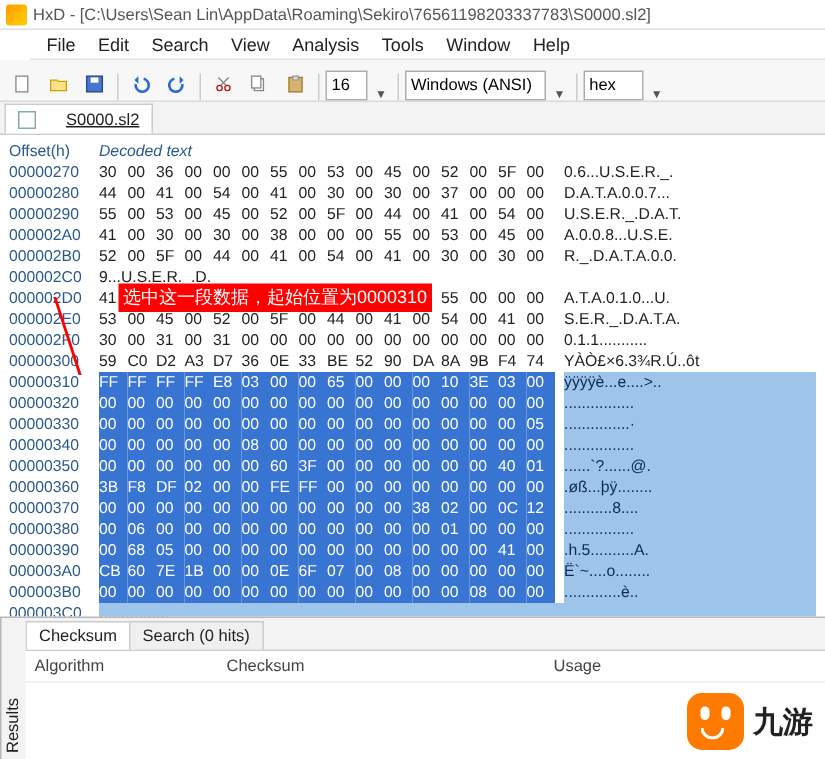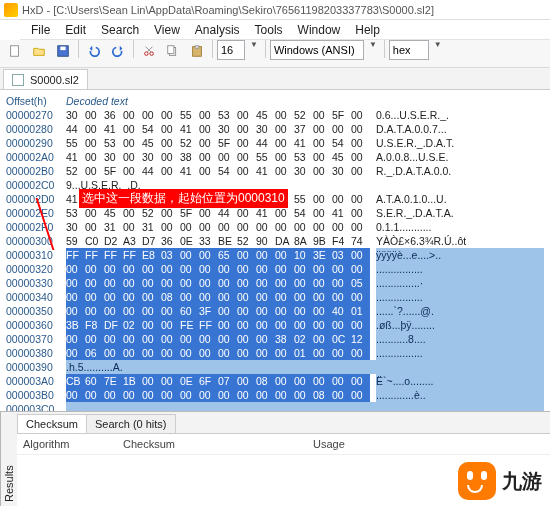--- a/index.html
+++ b/index.html
@@ -2,26 +2,26 @@
 <html><head>
 <meta charset="utf-8">
 <style>
   * { box-sizing: border-box; margin: 0; padding: 0; font-family: "Segoe UI", Tahoma, sans-serif; }
   body { width: 550px; height: 506px; background: #fff; font-size: 11px; color: #222; position: relative; overflow: hidden; }
   .titlebar { height: 20px; background: #fff; border-bottom: 1px solid #ddd; display: flex; align-items: center; padding: 0 4px; }
   .titlebar .ico { width: 14px; height: 14px; background: linear-gradient(135deg,#ff9a00,#ffd000); border-radius: 2px; margin-right: 4px; }
   .titlebar span { font-size: 11px; color: #555; }
   .menubar { height: 20px; display: flex; align-items: center; gap: 1px; padding: 0 4px; border-bottom: 1px solid #e3e3e3; margin-left: 20px; }
   .menubar .item { padding: 2px 7px; color: #222; cursor: pointer; font-size: 12px; }
-  .toolbar { height: 28px; border-bottom: 1px solid #dadada; display: flex; align-items: flex-start; padding: 0 4px; gap: 2px; background: #f7f7f7; }
+  .toolbar { height: 28px; border-bottom: 1px solid #dadada; display: flex; align-items: flex-end; padding: 0 4px; gap: 2px; background: #f7f7f7; }
   .tool-btn { width: 22px; height: 22px; display: flex; align-items: center; justify-content: center; border: 1px solid transparent; cursor: pointer; }
   .tool-sep { width: 1px; height: 18px; background: #ccc; margin: 0 2px; }
   .tool-input { height: 20px; border: 1px solid #abadb3; padding: 0 3px; font-size: 11px; background: #fff; }
   .tabs { height: 22px; display: flex; align-items: end; background: #f3f3f3; padding-left: 3px; border-bottom: 1px solid #ccc; }
-  .tab { height: 20px; padding: 2px 8px; border: 1px solid #ccc; border-bottom: none; background: #fff; font-size: 11px; display: flex; align-items: center; gap: 6px; }
+  .tab { height: 20px; padding: 2px 8px; border: 1px solid #ccc; border-bottom: none; background: #fff; font-size: 11px; display: flex; align-items: center; gap: 20px; text-decoration: underline; }
   .tab .fileico { width: 12px; height: 12px; background: #fff; border: 1px solid #8aa; }
   .hex-view { padding: 4px 6px; font-family: Consolas, "Courier New", monospace; font-size: 10.5px; line-height: 14px; background: #fff; overflow: hidden; }
   .hex-header { color: #2a5a8a; display: flex; }
   .hcol-offset { width: 60px; }
   .hcol-bytes { width: 310px; letter-spacing: 0; }
   .hcol-bytes span { display: inline-block; width: 19px; text-align: left; }
   .hcol-ascii { flex: 1; font-style: italic; }
   .hex-row { display: flex; white-space: pre; }
   .hex-row .off { width: 60px; color: #2a5a8a; }
   .hex-row .bytes { width: 310px; }
@@ -30,21 +30,21 @@
   .sel .bytes span, .sel .ascii { background: #3874d1; color: #fff; }
   .sel .ascii { background: #9ec5e9; color: #0a2a5a; }
   .callout { position: absolute; left: 79px; top: 189px; background: #ff0000; color: #fff; font-size: 12px; padding: 1px 3px; z-index: 5; font-family: "Microsoft YaHei", sans-serif; }
   .redline { position: absolute; left: 44px; top: 198px; width: 40px; height: 52px; border-left: 2px solid #ff0000; transform: skewX(18deg); pointer-events:none; }
   .results { position: absolute; left: 0; right: 0; bottom: 0; height: 95px; background: #fff; border-top: 1px solid #b9b9b9; display: flex; }
   .results-label { writing-mode: vertical-rl; transform: rotate(180deg); padding: 4px 2px; font-size: 11px; border-right: 1px solid #b5b5b5; background: #f3f3f3; }
   .results-main { flex: 1; display: flex; flex-direction: column; }
   .res-tabs { display: flex; border-bottom: 1px solid #ccc; background: #f3f3f3; }
   .res-tab { padding: 3px 8px; border: 1px solid #ccc; border-bottom: none; background: #fff; font-size: 11px; margin-right:-1px; margin-top:2px; }
   .res-tab.inactive { background: #f0f0f0; }
-  .res-cols { display: flex; padding: 4px 6px; font-size: 11px; color: #444; border-bottom: 1px solid #eee; }
+  .res-cols { display: flex; padding: 4px 6px; font-size: 11px; color: #444; border-bottom: 1px solid #eee; gap: 28px; }
   .res-cols .c1 { width: 100px; } .res-cols .c2 { width: 190px; } .res-cols .c3 { flex:1; }
   .logo { position: absolute; right: 8px; bottom: 6px; display: flex; align-items: center; gap: 6px; z-index: 10; }
   .logo .face { width: 38px; height: 38px; background: #ff7a00; border-radius: 10px; position: relative; }
   .logo .face::before, .logo .face::after { content:""; position:absolute; width:6px; height:9px; background:#fff; border-radius:3px; top:9px; }
   .logo .face::before { left:9px; } .logo .face::after { right:9px; }
   .logo .face .mouth { position:absolute; width:16px; height:8px; border:2px solid #fff; border-top:none; border-radius:0 0 10px 10px; bottom:7px; left:9px; }
   .logo .txt { font-size: 20px; font-weight: 700; color: #222; font-family: "Microsoft YaHei", sans-serif; }
   svg { width: 14px; height: 14px; }
 </style>
 </head>
@@ -151,21 +151,21 @@
       <div class="hex-row"><span class="off">000002F0</span><span class="bytes"><span>30</span><span>00</span><span>31</span><span>00</span><span>31</span><span>00</span><span>00</span><span>00</span><span>00</span><span>00</span><span>00</span><span>00</span><span>00</span><span>00</span><span>00</span><span>00</span></span><span class="ascii">0.1.1...........</span></div>
       <div class="hex-row"><span class="off">00000300</span><span class="bytes"><span>59</span><span>C0</span><span>D2</span><span>A3</span><span>D7</span><span>36</span><span>0E</span><span>33</span><span>BE</span><span>52</span><span>90</span><span>DA</span><span>8A</span><span>9B</span><span>F4</span><span>74</span></span><span class="ascii">YÀÒ£×6.3¾R.Ú..ôt</span></div>
       <div class="hex-row sel"><span class="off">00000310</span><span class="bytes"><span>FF</span><span>FF</span><span>FF</span><span>FF</span><span>E8</span><span>03</span><span>00</span><span>00</span><span>65</span><span>00</span><span>00</span><span>00</span><span>10</span><span>3E</span><span>03</span><span>00</span></span><span class="ascii">ÿÿÿÿè...e....&gt;..</span></div>
       <div class="hex-row sel"><span class="off">00000320</span><span class="bytes"><span>00</span><span>00</span><span>00</span><span>00</span><span>00</span><span>00</span><span>00</span><span>00</span><span>00</span><span>00</span><span>00</span><span>00</span><span>00</span><span>00</span><span>00</span><span>00</span></span><span class="ascii">................</span></div>
       <div class="hex-row sel"><span class="off">00000330</span><span class="bytes"><span>00</span><span>00</span><span>00</span><span>00</span><span>00</span><span>00</span><span>00</span><span>00</span><span>00</span><span>00</span><span>00</span><span>00</span><span>00</span><span>00</span><span>00</span><span>05</span></span><span class="ascii">...............·</span></div>
       <div class="hex-row sel"><span class="off">00000340</span><span class="bytes"><span>00</span><span>00</span><span>00</span><span>00</span><span>00</span><span>08</span><span>00</span><span>00</span><span>00</span><span>00</span><span>00</span><span>00</span><span>00</span><span>00</span><span>00</span><span>00</span></span><span class="ascii">................</span></div>
       <div class="hex-row sel"><span class="off">00000350</span><span class="bytes"><span>00</span><span>00</span><span>00</span><span>00</span><span>00</span><span>00</span><span>60</span><span>3F</span><span>00</span><span>00</span><span>00</span><span>00</span><span>00</span><span>00</span><span>40</span><span>01</span></span><span class="ascii">......`?......@.</span></div>
       <div class="hex-row sel"><span class="off">00000360</span><span class="bytes"><span>3B</span><span>F8</span><span>DF</span><span>02</span><span>00</span><span>00</span><span>FE</span><span>FF</span><span>00</span><span>00</span><span>00</span><span>00</span><span>00</span><span>00</span><span>00</span><span>00</span></span><span class="ascii">.øß...þÿ........</span></div>
       <div class="hex-row sel"><span class="off">00000370</span><span class="bytes"><span>00</span><span>00</span><span>00</span><span>00</span><span>00</span><span>00</span><span>00</span><span>00</span><span>00</span><span>00</span><span>00</span><span>38</span><span>02</span><span>00</span><span>0C</span><span>12</span></span><span class="ascii">...........8....</span></div>
       <div class="hex-row sel"><span class="off">00000380</span><span class="bytes"><span>00</span><span>06</span><span>00</span><span>00</span><span>00</span><span>00</span><span>00</span><span>00</span><span>00</span><span>00</span><span>00</span><span>00</span><span>01</span><span>00</span><span>00</span><span>00</span></span><span class="ascii">................</span></div>
-      <div class="hex-row sel"><span class="off">00000390</span><span class="ascii">.h.5..........A.</span></div>
+      <div class="hex-row sel"><span class="off">00000390</span><span class="bytes"><span>00</span><span>68</span><span>05</span><span>00</span><span>00</span><span>00</span><span>00</span><span>00</span><span>00</span><span>00</span><span>00</span><span>00</span><span>00</span><span>00</span><span>41</span><span>00</span></span><span class="ascii">.h.5..........A.</span></div>
       <div class="hex-row sel"><span class="off">000003A0</span><span class="bytes"><span>CB</span><span>60</span><span>7E</span><span>1B</span><span>00</span><span>00</span><span>0E</span><span>6F</span><span>07</span><span>00</span><span>08</span><span>00</span><span>00</span><span>00</span><span>00</span><span>00</span></span><span class="ascii">Ë`~....o........</span></div>
       <div class="hex-row sel"><span class="off">000003B0</span><span class="bytes"><span>00</span><span>00</span><span>00</span><span>00</span><span>00</span><span>00</span><span>00</span><span>00</span><span>00</span><span>00</span><span>00</span><span>00</span><span>00</span><span>08</span><span>00</span><span>00</span></span><span class="ascii">.............è..</span></div>
       <div class="hex-row sel"><span class="off">000003C0</span><span class="ascii">................</span></div>
       <div class="hex-row sel"><span class="off">000003D0</span><span class="bytes"><span>00</span><span>65</span><span>00</span><span>00</span><span>00</span><span>00</span><span>00</span><span>00</span><span>00</span><span>00</span><span>00</span><span>00</span><span>00</span><span>00</span><span>08</span><span>02</span></span><span class="ascii">.e..........è.è.</span></div>
       <div class="hex-row sel"><span class="off">000003E0</span><span class="bytes"><span>00</span><span>00</span><span>00</span><span>00</span><span>00</span><span>00</span><span>00</span><span>00</span><span>00</span><span>00</span><span>00</span><span>00</span><span>00</span><span>00</span><span>08</span><span>00</span></span><span class="ascii">.............è..</span></div>
       <div class="hex-row sel"><span class="off">000003F0</span><span class="bytes"><span>00</span><span>00</span><span>00</span><span>00</span><span>00</span><span>00</span><span>00</span><span>00</span><span>00</span><span>00</span><span>00</span><span>00</span><span>00</span><span>00</span><span>00</span><span>00</span></span><span class="ascii">................</span></div>
       <div class="hex-row sel"><span class="off">00000400</span><span class="bytes"><span>00</span><span>11</span><span>00</span><span>00</span><span>00</span><span>00</span><span>00</span><span>00</span><span>00</span><span>11</span><span>00</span><span>00</span><span>00</span><span>00</span><span>00</span><span>00</span></span><span class="ascii">................</span></div>
       <div class="hex-row sel"><span class="off">00000410</span><span class="bytes"><span>00</span><span>00</span><span>00</span><span>00</span><span>20</span><span>00</span><span>00</span><span>00</span><span>00</span><span>00</span><span>00</span><span>00</span><span>00</span><span>00</span><span>00</span><span>00</span></span><span class="ascii">.... ...........</span></div>
     </div>
 </div>

